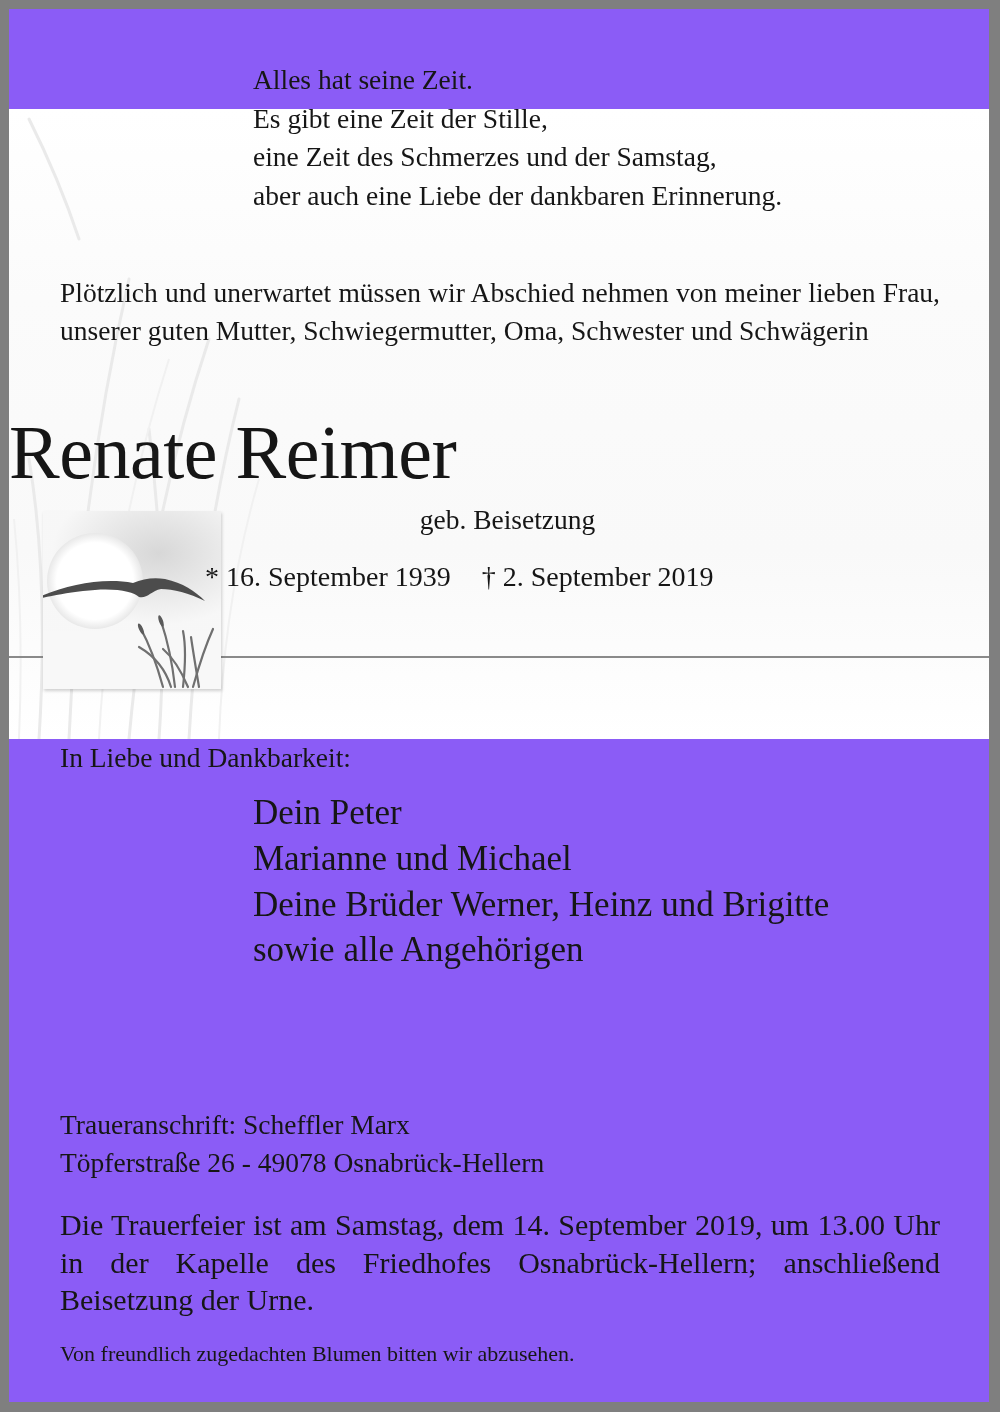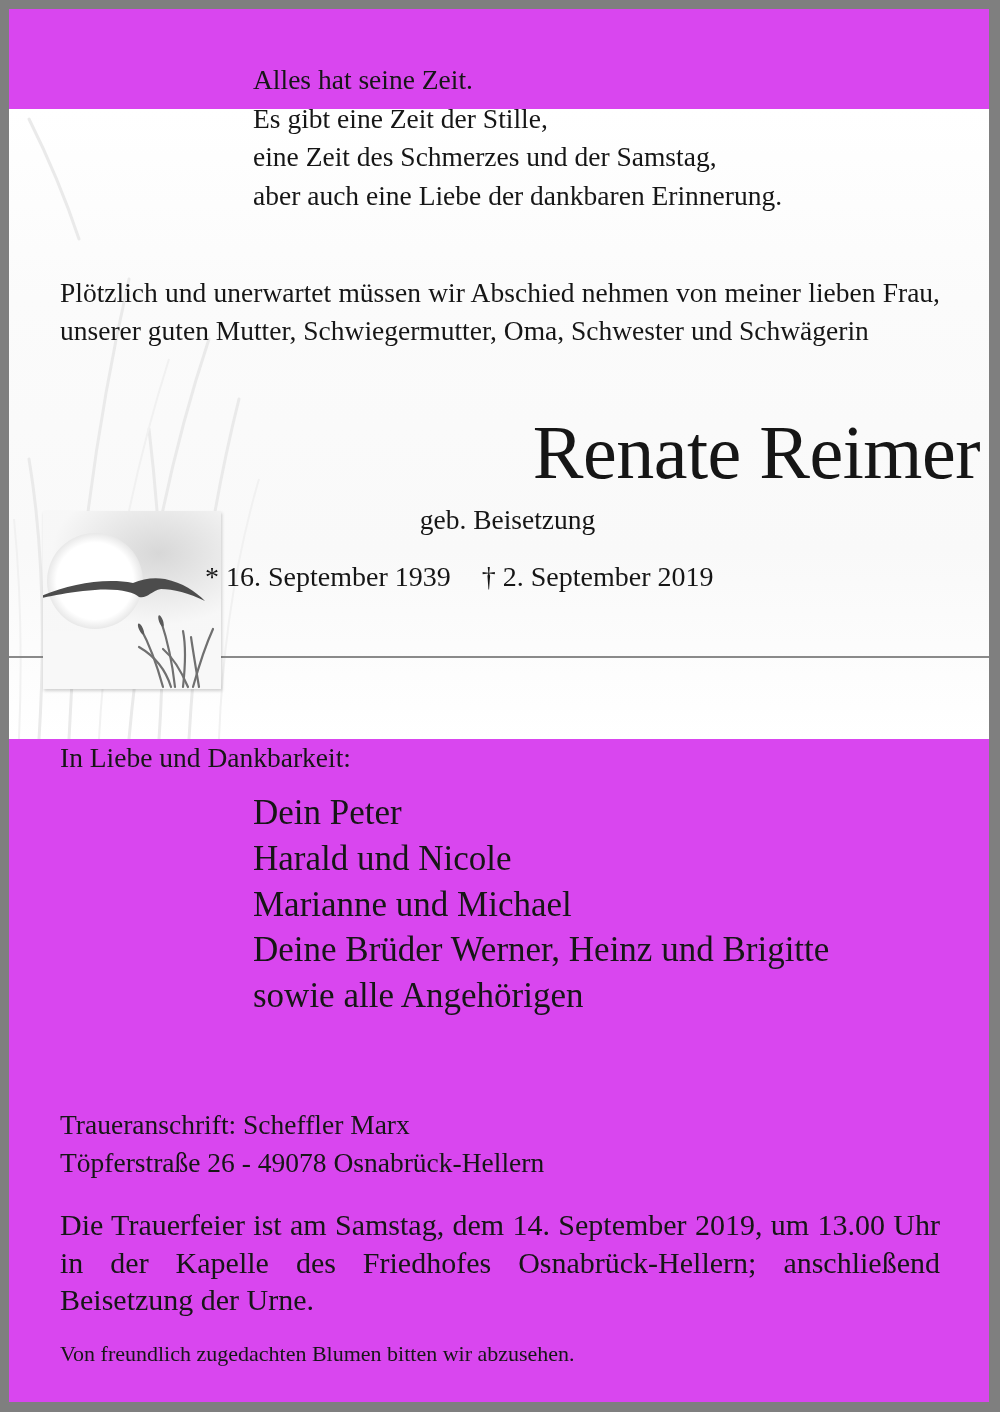--- a/index.html
+++ b/index.html
@@ -8,39 +8,39 @@
     background: #7f7f7f;
     position: relative;
     overflow: hidden;
     font-family: "Liberation Serif", "DejaVu Serif", serif;
     color: #161616;
   }
   .card {
     position: absolute;
     left: 9px; top: 9px;
     width: 980px; height: 1393px;
-    background: #d946ef;
+    background: #8b5cf6;
     overflow: hidden;
   }
   .bg-top {
     position: absolute; left: 0; top: 100px; width: 980px; height: 630px;
     background: linear-gradient(180deg, #ffffff 0%, #fbfbfb 30%, #f9f9f9 70%, #ffffff 100%);
   }
   .grass-bg { position: absolute; left: 0; top: 90px; width: 260px; height: 640px; }
   .abs { position: absolute; margin: 0; }
   .poem { left: 244px; top: 52px; font-size: 27.5px; line-height: 38.5px; }
   .poem div { white-space: nowrap; }
   .intro {
     left: 51px; top: 265px; width: 880px;
     font-size: 27.5px; line-height: 37.5px;
     text-align: justify; text-align-last: left;
   }
   .name {
     left: 0; width: 980px; top: 398px;
-    text-align: right; font-size: 76px; line-height: 90px;
+    text-align: left; font-size: 76px; line-height: 90px;
     letter-spacing: -0.5px; padding-right: 9px; box-sizing: border-box;
   }
   .maiden { left: 0; width: 980px; top: 493px; text-align: center; font-size: 27.5px; line-height: 36px; padding-left: 17px; box-sizing: border-box; }
   .dates { left: 196px; top: 549px; font-size: 28px; line-height: 38px; white-space: nowrap; }
   .dates .gap { display: inline-block; width: 24px; }
   .divider {
     position: absolute; left: 0; top: 647px; width: 980px; height: 2px;
     background: #8a8a8a;
   }
   .picture {
@@ -133,21 +133,20 @@
     <span>*</span>
     <span>16. September 1939</span><span class="gap"></span>
     <span>†</span>
     <span>2. September 2019</span>
   </div>
 
   <div class="abs thanks">In Liebe und Dankbarkeit:</div>
 
   <div class="abs family">
     <div>Dein Peter</div>
-    <div>Harald und Nicole</div>
     <div>Marianne und Michael</div>
     <div>Deine Brüder Werner, Heinz und Brigitte</div>
     <div>sowie alle Angehörigen</div>
   </div>
 
   <div class="abs address">
     <div>Traueranschrift: Scheffler Marx</div>
     <div>Töpferstraße 26 - 49078 Osnabrück-Hellern</div>
   </div>
 

